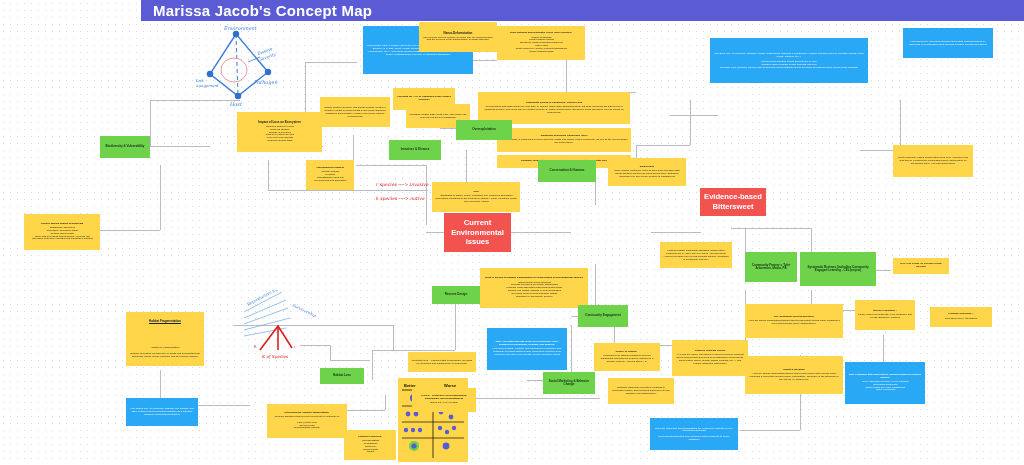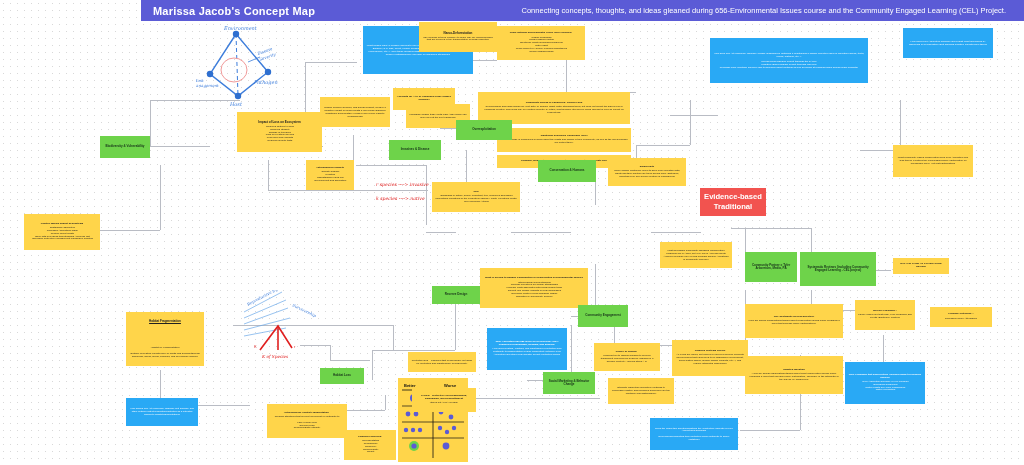--- a/index.html
+++ b/index.html
@@ -15,21 +15,21 @@
     background-color:#ffffff;
     background-image:radial-gradient(#d8d8d8 0.6px, transparent 0.7px);
     background-size:7px 7px;
   }
   
   #header{
     position:absolute;left:141px;top:0;width:883px;height:21px;
     background:#5b5bd6;color:#ffffff;display:flex;align-items:center;
     box-sizing:border-box;padding:0 12px;z-index:40;
   }
-  #header .title{font-size:11px;font-weight:bold;letter-spacing:.2px;}
+  #header .title{font-size:15px;font-weight:bold;letter-spacing:.2px;}
   #header .subtitle{font-size:7.5px;margin-left:auto;margin-right:6px;font-weight:normal;}
 
   
   .node{
     position:absolute;box-sizing:border-box;
     display:flex;flex-direction:column;align-items:center;justify-content:center;
     text-align:center;padding:2px 3px;overflow:hidden;z-index:20;
   }
   .node .nt{display:block;width:100%;}
   .n-title{font-weight:bold;line-height:1.12;}
@@ -117,21 +117,20 @@
   <div class="ln lnv" style="left:455px;top:42px;height:18px;"></div>
   <div class="ln lnv" style="left:900px;top:100px;height:50px;"></div>
   <div class="ln lnh" style="left:860px;top:150px;width:40px;"></div>
   <div class="ln lnh" style="left:670px;top:115px;width:48px;"></div>
   <div class="ln lnv" style="left:353px;top:135px;height:30px;"></div>
   <div class="ln lnh" style="left:100px;top:230px;width:60px;"></div>
   <div class="ln lnv" style="left:160px;top:165px;height:65px;"></div>
 
   <div id="header">
     <span class="title">Marissa Jacob's Concept Map</span>
-    <span class="subtitle">Connecting concepts, thoughts, and ideas gleaned during 656-Environmental Issues course and the Community Engaged Learning (CEL) Project.</span>
   </div>
 
   <svg class="sketch" style="left:196px;top:22px;width:116px;height:88px;" viewBox="0 0 116 88">
     <polygon points="40,12 14,52 42,74 72,50" fill="none" stroke="#3d7ddb" stroke-width="1.4"></polygon>
     <line x1="40" y1="12" x2="42" y2="74" stroke="#3d7ddb" stroke-width="1" stroke-dasharray="4,3"></line>
     <circle cx="40" cy="12" r="3.2" fill="#2e6fd0"></circle>
     <circle cx="14" cy="52" r="3.2" fill="#2e6fd0"></circle>
     <circle cx="42" cy="74" r="3.2" fill="#2e6fd0"></circle>
     <circle cx="72" cy="50" r="3.2" fill="#2e6fd0"></circle>
     <ellipse cx="38" cy="48" rx="13" ry="12" fill="none" stroke="#f19a9a" stroke-width="1"></ellipse>
@@ -316,24 +315,27 @@
 
   <div class="node yellow" style="left:24px;top:214px;width:76px;height:36px;">
     <span class="nt n-title t5">Positive Margin Impact Ecosystems</span>
     <span class="nt n-body t5" style="white-space:pre-line;">-Sustainable agriculture
 -Increased Agricultural Trade
 -Reduce forest Waste
 -Open with new ideas than standard American diet
 -Increased Protective Management Landscape Planting</span>
   </div>
 
+  <div class="node red" style="left:444px;top:213px;width:67px;height:39px;">
+    <span class="nt big">Current Environmental Issues</span>
+  </div>
 
 
   <div class="node red" style="left:700px;top:188px;width:66px;height:28px;">
-    <span class="nt big">Evidence-based Traditional</span>
+    <span class="nt big">Evidence-based Bittersweet</span>
   </div>
 
   <div class="node yellow" style="left:660px;top:242px;width:72px;height:26px;">
     <span class="nt n-body t5">Most successful Community Engaged Conservation programs are in Africa, but very few in Asia and South America (because only of long program smaller Allocations in Community Science)</span>
   </div>
 
   <div class="node yellow" style="left:480px;top:268px;width:108px;height:40px;">
     <span class="nt n-title t5">What is needed to Engage Communities in Conservation &amp; Environmental Topics?</span>
     <span class="nt n-body t5" style="white-space:pre-line;">-Interpersonal Connectedness
 -Increase incentives for wildlife stewardship

